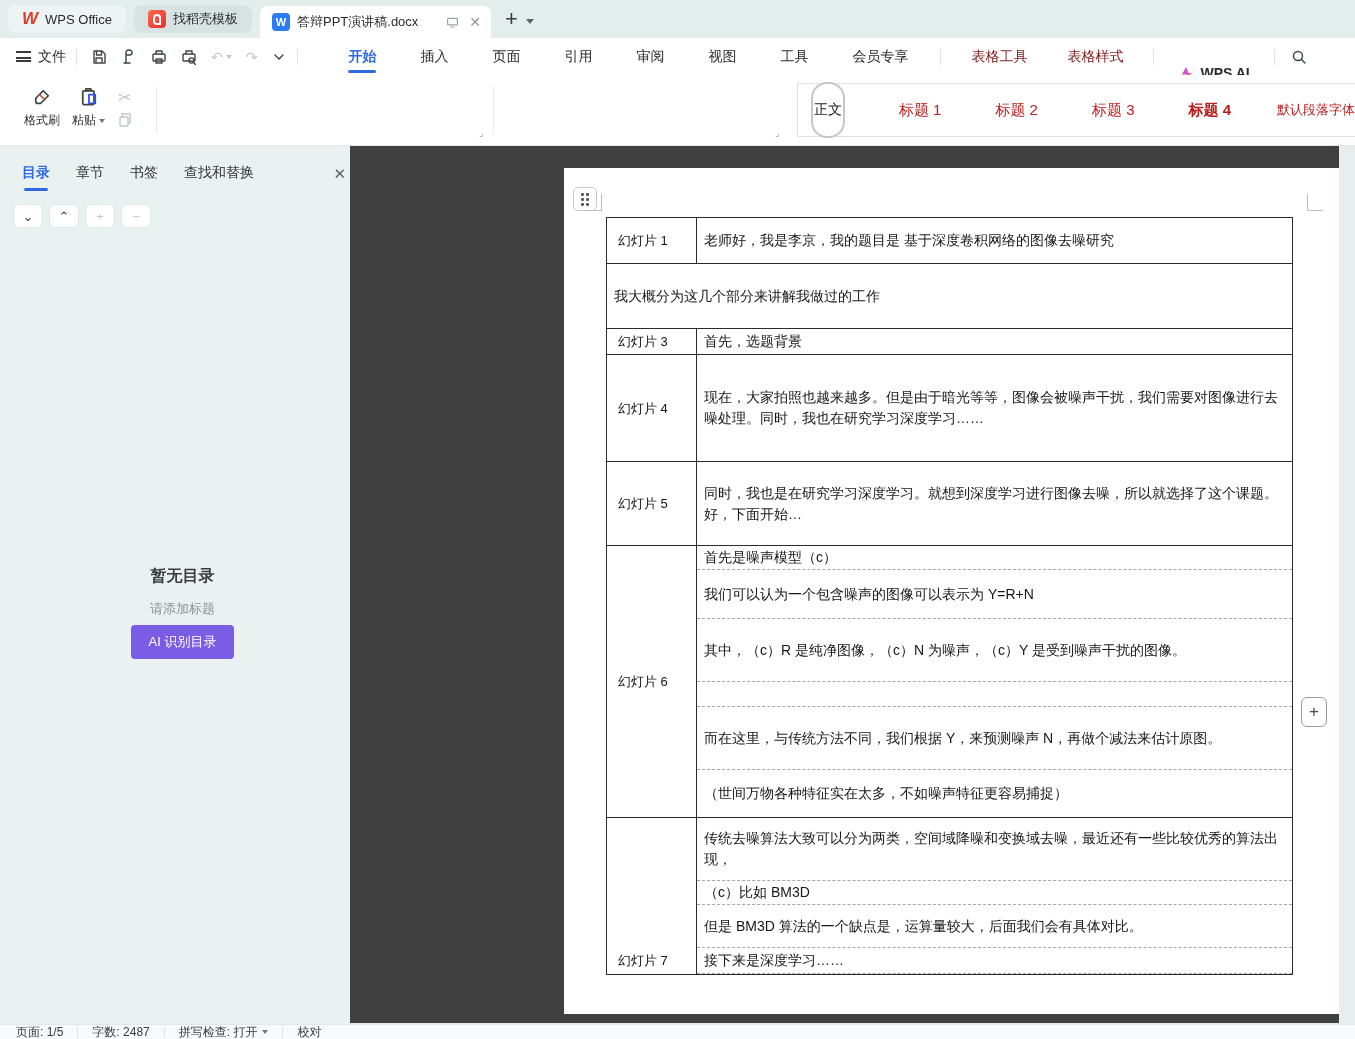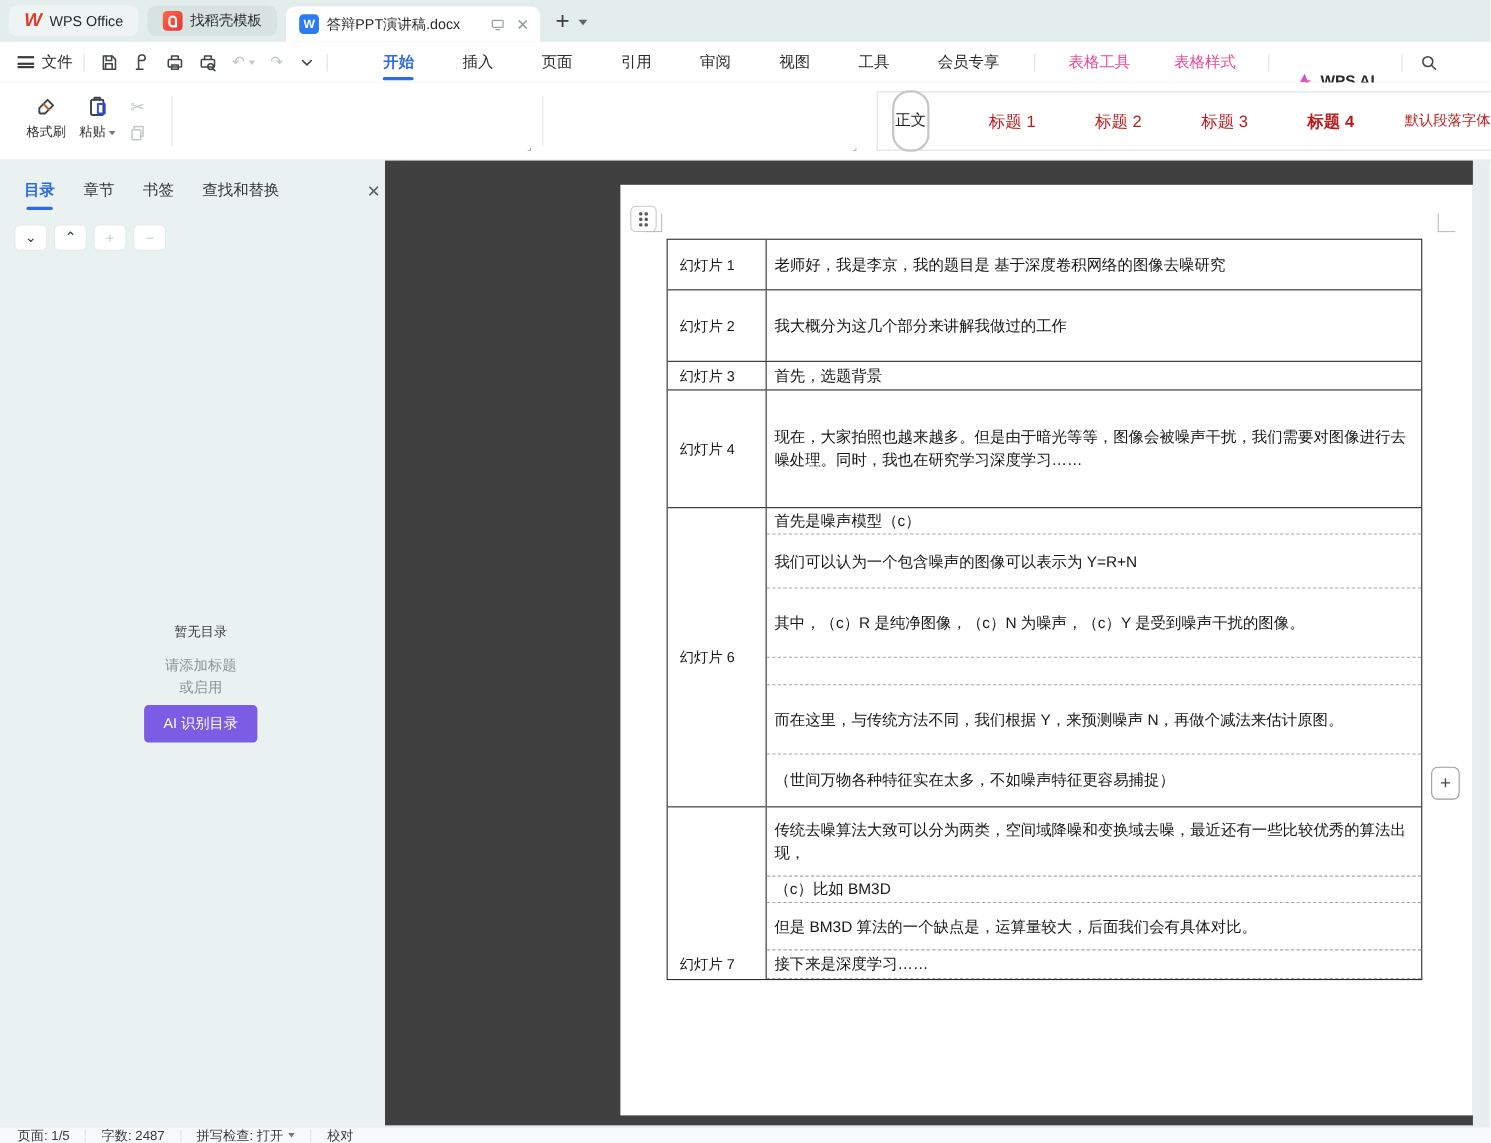--- a/index.html
+++ b/index.html
@@ -29,21 +29,21 @@
   
   .menubar { position:absolute; left:0; top:38px; width:1355px; height:37px; background:#fff; display:flex; align-items:center; font-size:14px; color:#2b2b2b; }
   .mb-file { display:flex; align-items:center; gap:7px; margin-left:16px; }
   .vdiv { width:1px; height:16px; background:#dde3e3; margin:0 10px; flex:none; }
   .qbar { display:flex; align-items:center; gap:14px; margin-left:4px; }
   .qbar svg { display:block; }
   .mb-tabs { display:flex; align-items:center; margin-left:18px; gap:0; }
   .mb-tab { padding:0 22px; height:37px; line-height:37px; position:relative; }
   .mb-tab.active { color:#2e6ae0; font-weight:bold; }
   .mb-tab.active::after { content:""; position:absolute; left:22px; right:22px; bottom:2px; height:3px; border-radius:2px; background:#2e6ae0; }
-  .mb-ctx { color:#ec4899; padding:0 20px; }
+  .mb-ctx { color:#7f1d1d; padding:0 20px; }
   .wpsai { display:flex; align-items:center; gap:6px; padding:0 14px; font-weight:bold;margin-top:32px; }
   .hamburger { width:15px; height:11px; border-top:2px solid #3a3a3a; border-bottom:2px solid #3a3a3a; position:relative; }
   .hamburger::after { content:""; position:absolute; left:0; top:3.5px; width:100%; height:2px; background:#3a3a3a; }
 
   
   .ribbon { position:absolute; left:0; top:75px; width:1355px; height:71px; background:#fff; border-bottom:1px solid #e1e7e7; }
   .rb-group { position:absolute; display:flex; }
   .big-btn { display:flex; flex-direction:column; align-items:center; justify-content:center; gap:5px; font-size:12px; color:#2d2d2d; padding:4px 6px; }
   .big-btn .lbl { display:flex; align-items:center; }
   .rb-sep { position:absolute; top:12px; width:1px; height:46px; background:#e4e9e9; }
@@ -69,21 +69,21 @@
   .sidebar { position:absolute; left:0; top:0; width:365px; height:878px; background:#e9f2f1; border-right:1px solid #d2dede; }
   .sb-tabs { display:flex; align-items:center; padding:18px 0 0 22px; font-size:14px; color:#333; gap:26px; }
   .sb-tab { position:relative; padding-bottom:9px;font-family:Liberation Serif, serif; }
   .sb-tab.active { color:#2e6ae0; font-weight:bold; }
   .sb-tab.active::after { content:""; position:absolute; left:2px; right:2px; bottom:0; height:3px; border-radius:2px; background:#2e6ae0; }
   .sb-close { position:absolute; right:18px; top:19px; font-size:15px; color:#5a6262; }
   .sb-nav { display:flex; gap:8px; margin:14px 0 0 14px; }
   .sb-btn { width:28px; height:22px; background:#fff; border-radius:4px; display:flex; align-items:center; justify-content:center; box-shadow:0 0 0 1px rgba(0,0,0,0.03); color:#3a3f3f; font-size:13px; }
   .sb-btn.disabled { color:#c3cbcb; }
   .sb-empty { position:absolute; left:0; top:420px; width:365px; text-align:center; }
-  .sb-empty .t { font-size:12px; font-weight:normal; color:#3c3c3c; }
+  .sb-empty .t { font-size:16px; font-weight:bold; color:#3c3c3c; }
   .sb-empty .h { font-size:13px; color:#8b9494; margin-top:12px; line-height:20px; }
   .ai-btn { display:inline-block; margin-top:6px; background:#7b5ce5; color:#fff; font-size:13px; border:none; border-radius:4px; padding:8px 18px; }
 
   .workspace { position:absolute; left:350px; top:0; width:989px; height:887px; background:#404040; overflow:hidden; }
   .page { position:absolute; left:214px; top:22px; width:900px; height:846px; background:#fff; }
   .scroll-band { position:absolute; left:0; bottom:0; width:989px; height:10px; background:#dce8e8; }
 
   .tbl-handle { position:absolute; left:223px; top:41px; width:24px; height:24px; background:#fff; border:1px solid #c9c9c9; border-radius:5px; display:grid; grid-template-columns:3px 3px; gap:2px; place-content:center; }
   .tbl-handle i { width:3px; height:3px; background:#5a5a5a; border-radius:1px; }
   .margin-mark-left { position:absolute; left:236px; top:48px; width:16px; height:17px; border-right:1px solid #bdbdbd; border-bottom:1px solid #bdbdbd; }
@@ -440,21 +440,20 @@
       <div class="sb-nav">
         <span class="sb-btn">⌄</span>
         <span class="sb-btn">⌃</span>
         <span class="sb-btn disabled">+</span>
         <span class="sb-btn disabled">−</span>
       </div>
       <div class="sb-empty">
         <div class="t">暂无目录</div>
         <div class="h">
           <div>请添加标题</div>
-          <div>或启用</div>
         </div>
         <button class="ai-btn">AI 识别目录</button>
       </div>
     </div>
 
     <div class="workspace">
       <div class="page"></div>
       <div class="tbl-handle">
           <i></i>
           <i></i>
@@ -465,30 +464,33 @@
         </div>
       <div class="margin-mark-left"></div>
       <div class="margin-mark-right"></div>
 
       <div class="doc-table">
         <div class="t-row" style="min-height:46px">
           <div class="t-label">幻灯片 1</div>
           <div class="t-content single">老师好，我是李京，我的题目是 基于深度卷积网络的图像去噪研究</div>
         </div>
         <div class="t-row" style="min-height:65px">
-          <div class="t-label">幻灯片 2</div>
           <div class="t-content single">我大概分为这几个部分来讲解我做过的工作</div>
         </div>
         <div class="t-row" style="min-height:23px">
           <div class="t-label">幻灯片 3</div>
           <div class="t-content single">首先，选题背景</div>
         </div>
         <div class="t-row" style="min-height:107px">
           <div class="t-label">幻灯片 4</div>
           <div class="t-content single">现在，大家拍照也越来越多。但是由于暗光等等，图像会被噪声干扰，我们需要对图像进行去噪处理。同时，我也在研究学习深度学习……</div>
+        </div>
+        <div class="t-row" style="min-height:84px">
+          <div class="t-label">幻灯片 5</div>
+          <div class="t-content single">同时，我也是在研究学习深度学习。就想到深度学习进行图像去噪，所以就选择了这个课题。好，下面开始…</div>
         </div>
         <div class="t-row">
           <div class="t-label">幻灯片 6</div>
           <div class="t-content">
             <div class="sub" style="min-height:21px">首先是噪声模型（c）</div>
             <div class="sub" style="min-height:49px">我们可以认为一个包含噪声的图像可以表示为 Y=R+N</div>
             <div class="sub" style="min-height:63px">其中，（c）R 是纯净图像，（c）N 为噪声，（c）Y 是受到噪声干扰的图像。</div>
             <div class="sub" style="min-height:25px"></div>
             <div class="sub" style="min-height:63px">而在这里，与传统方法不同，我们根据 Y，来预测噪声 N，再做个减法来估计原图。</div>
             <div class="sub" style="min-height:47px">（世间万物各种特征实在太多，不如噪声特征更容易捕捉）</div>

